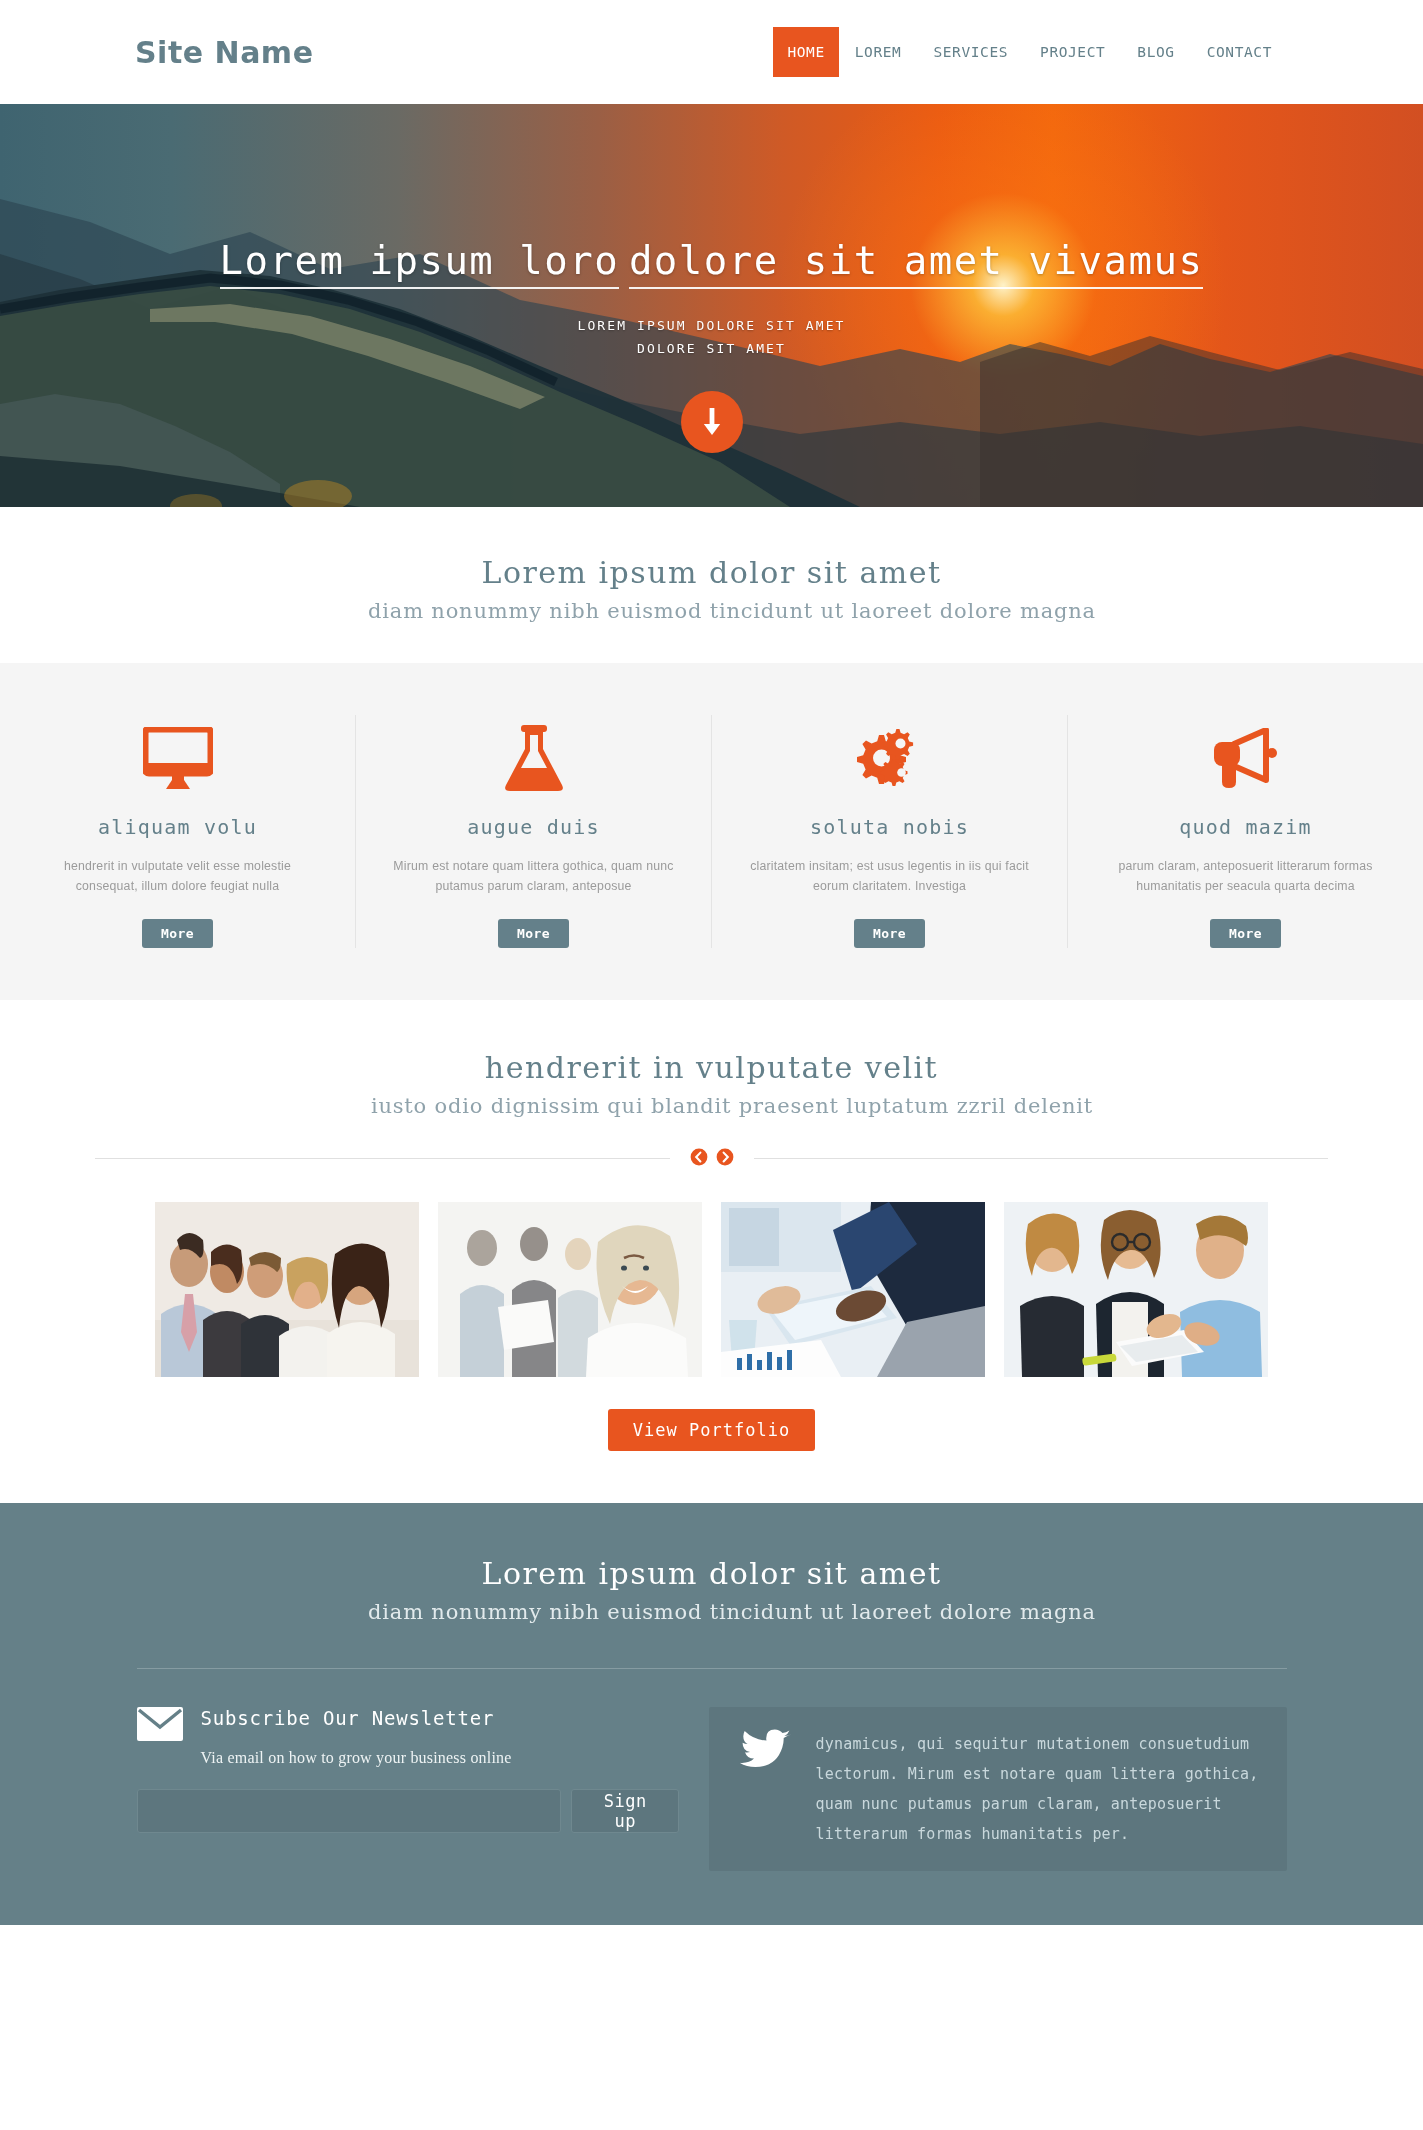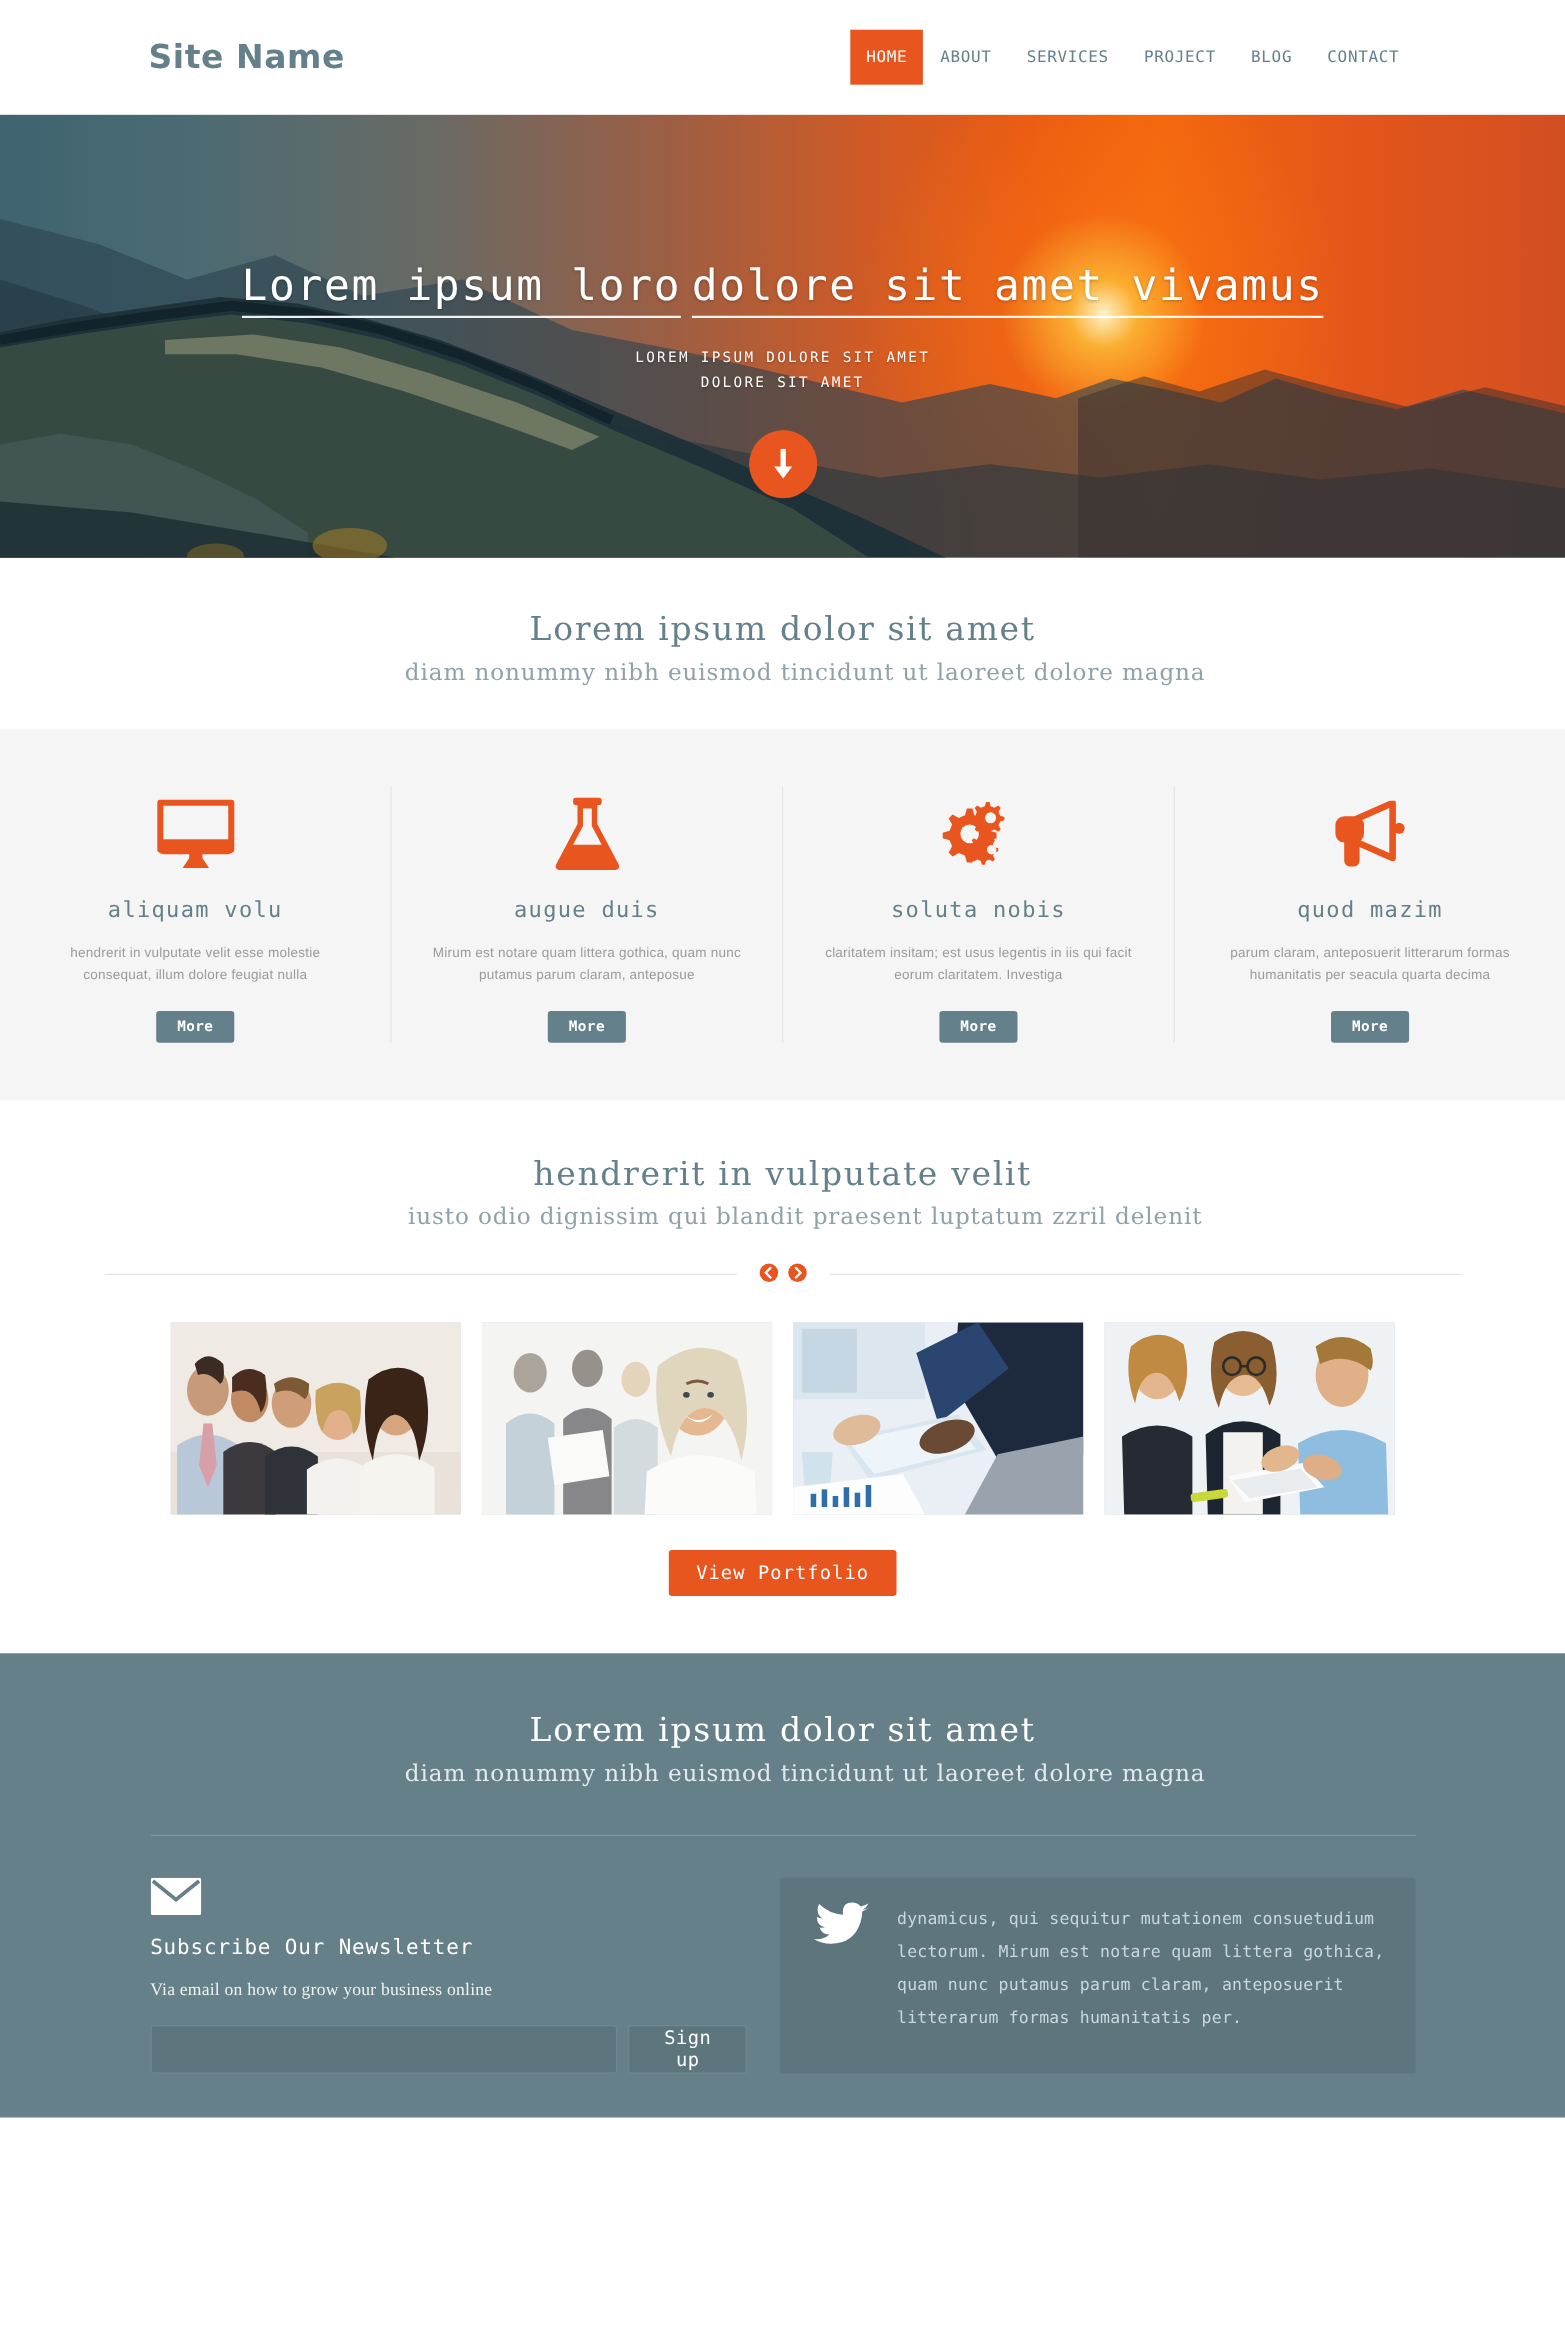--- a/index.html
+++ b/index.html
@@ -260,21 +260,21 @@
     margin: 44px auto 0 auto;
   }
   .foot-cols {
     display: flex;
     width: 1150px;
     margin: 38px auto 0 auto;
     text-align: left;
     gap: 30px;
   }
   .newsletter { width: 560px; }
-  .nl-head { display: flex; align-items: flex-start; gap: 18px; flex-direction: column; }
+  .nl-head { display: flex; align-items: flex-start; gap: 18px; }
   .nl-icon svg { display: block; }
   .nl-title {
     font-family: "DejaVu Sans Mono", monospace;
     font-size: 19px;
     color: #ffffff;
     letter-spacing: 0.8px;
   }
   .nl-sub {
     font-family: Liberation Serif, serif;
     font-size: 16px;
@@ -331,21 +331,21 @@
     letter-spacing: 0.2px;
   }
 </style>
 </head>
 <body>
 
 <div class="header">
   <div class="logo">Site Name</div>
   <div class="nav">
     <a class="nav-item active" href="#">HOME</a>
-    <a class="nav-item" href="#">ABOUT</a>
+    <a class="nav-item" href="#">LOREM</a>
     <a class="nav-item" href="#">SERVICES</a>
     <a class="nav-item" href="#">PROJECT</a>
     <a class="nav-item" href="#">BLOG</a>
     <a class="nav-item" href="#">CONTACT</a>
   </div>
 </div>
 
 <div class="hero">
   <div class="hero-bg"></div>
   <div class="mtn">

